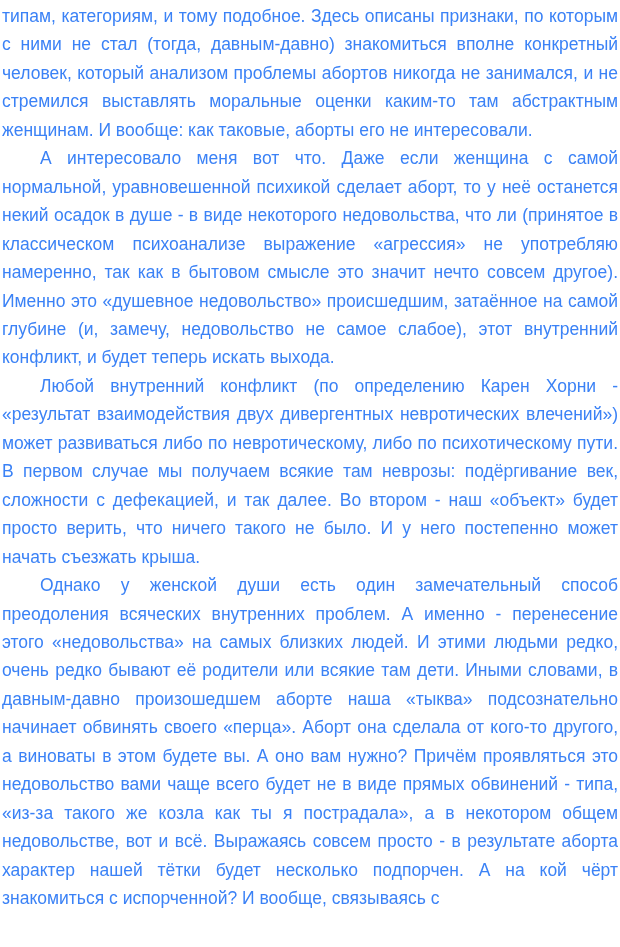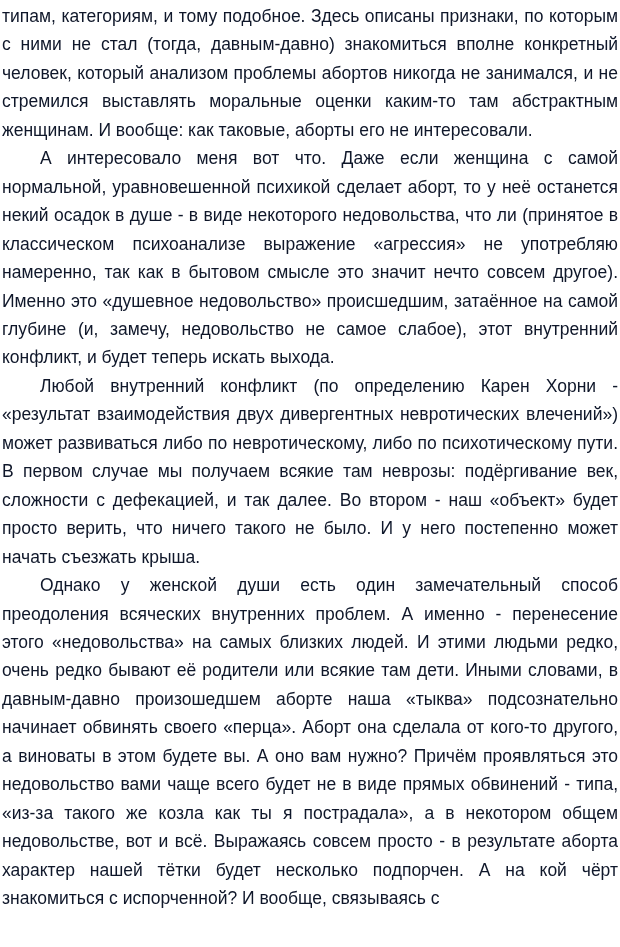--- a/index.html
+++ b/index.html
@@ -30,18 +30,18 @@
     padding: 0;
     text-indent: 38px;
   }
   .book-page p.continuation {
     text-indent: 0;
   }
 </style>
 </head>
 <body>
 
-<div class="book-page" style="color: #0f172a; background: rgb(255, 255, 255);">
+<div class="book-page" style="color: #3b82f6; background: rgb(255, 255, 255);">
   <p class="continuation">типам, категориям, и тому подобное. Здесь описаны признаки, по которым с ними не стал (тогда, давным-давно) знакомиться вполне конкретный человек, который анализом проблемы абортов никогда не занимался, и не стремился выставлять моральные оценки каким-то там абстрактным женщинам. И вообще: как таковые, аборты его не интересовали.</p>
   <p>А интересовало меня вот что. Даже если женщина с самой нормальной, уравновешенной психикой сделает аборт, то у неё останется некий осадок в душе - в виде некоторого недовольства, что ли (принятое в классическом психоанализе выражение «агрессия» не употребляю намеренно, так как в бытовом смысле это значит нечто совсем другое). Именно это «душевное недовольство» происшедшим, затаённое на самой глубине (и, замечу, недовольство не самое слабое), этот внутренний конфликт, и будет теперь искать выхода.</p>
   <p>Любой внутренний конфликт (по определению Карен Хорни - «результат взаимодействия двух дивергентных невротических влечений») может развиваться либо по невротическому, либо по психотическому пути. В первом случае мы получаем всякие там неврозы: подёргивание век, сложности с дефекацией, и так далее. Во втором - наш «объект» будет просто верить, что ничего такого не было. И у него постепенно может начать съезжать крыша.</p>
   <p>Однако у женской души есть один замечательный способ преодоления всяческих внутренних проблем. А именно - перенесение этого «недовольства» на самых близких людей. И этими людьми редко, очень редко бывают её родители или всякие там дети. Иными словами, в давным-давно произошедшем аборте наша «тыква» подсознательно начинает обвинять своего «перца». Аборт она сделала от кого-то другого, а виноваты в этом будете вы. А оно вам нужно? Причём проявляться это недовольство вами чаще всего будет не в виде прямых обвинений - типа, «из-за такого же козла как ты я пострадала», а в некотором общем недовольстве, вот и всё. Выражаясь совсем просто - в результате аборта характер нашей тётки будет несколько подпорчен. А на кой чёрт знакомиться с испорченной? И вообще, связываясь с</p>
 </div>
 
 </body></html>

